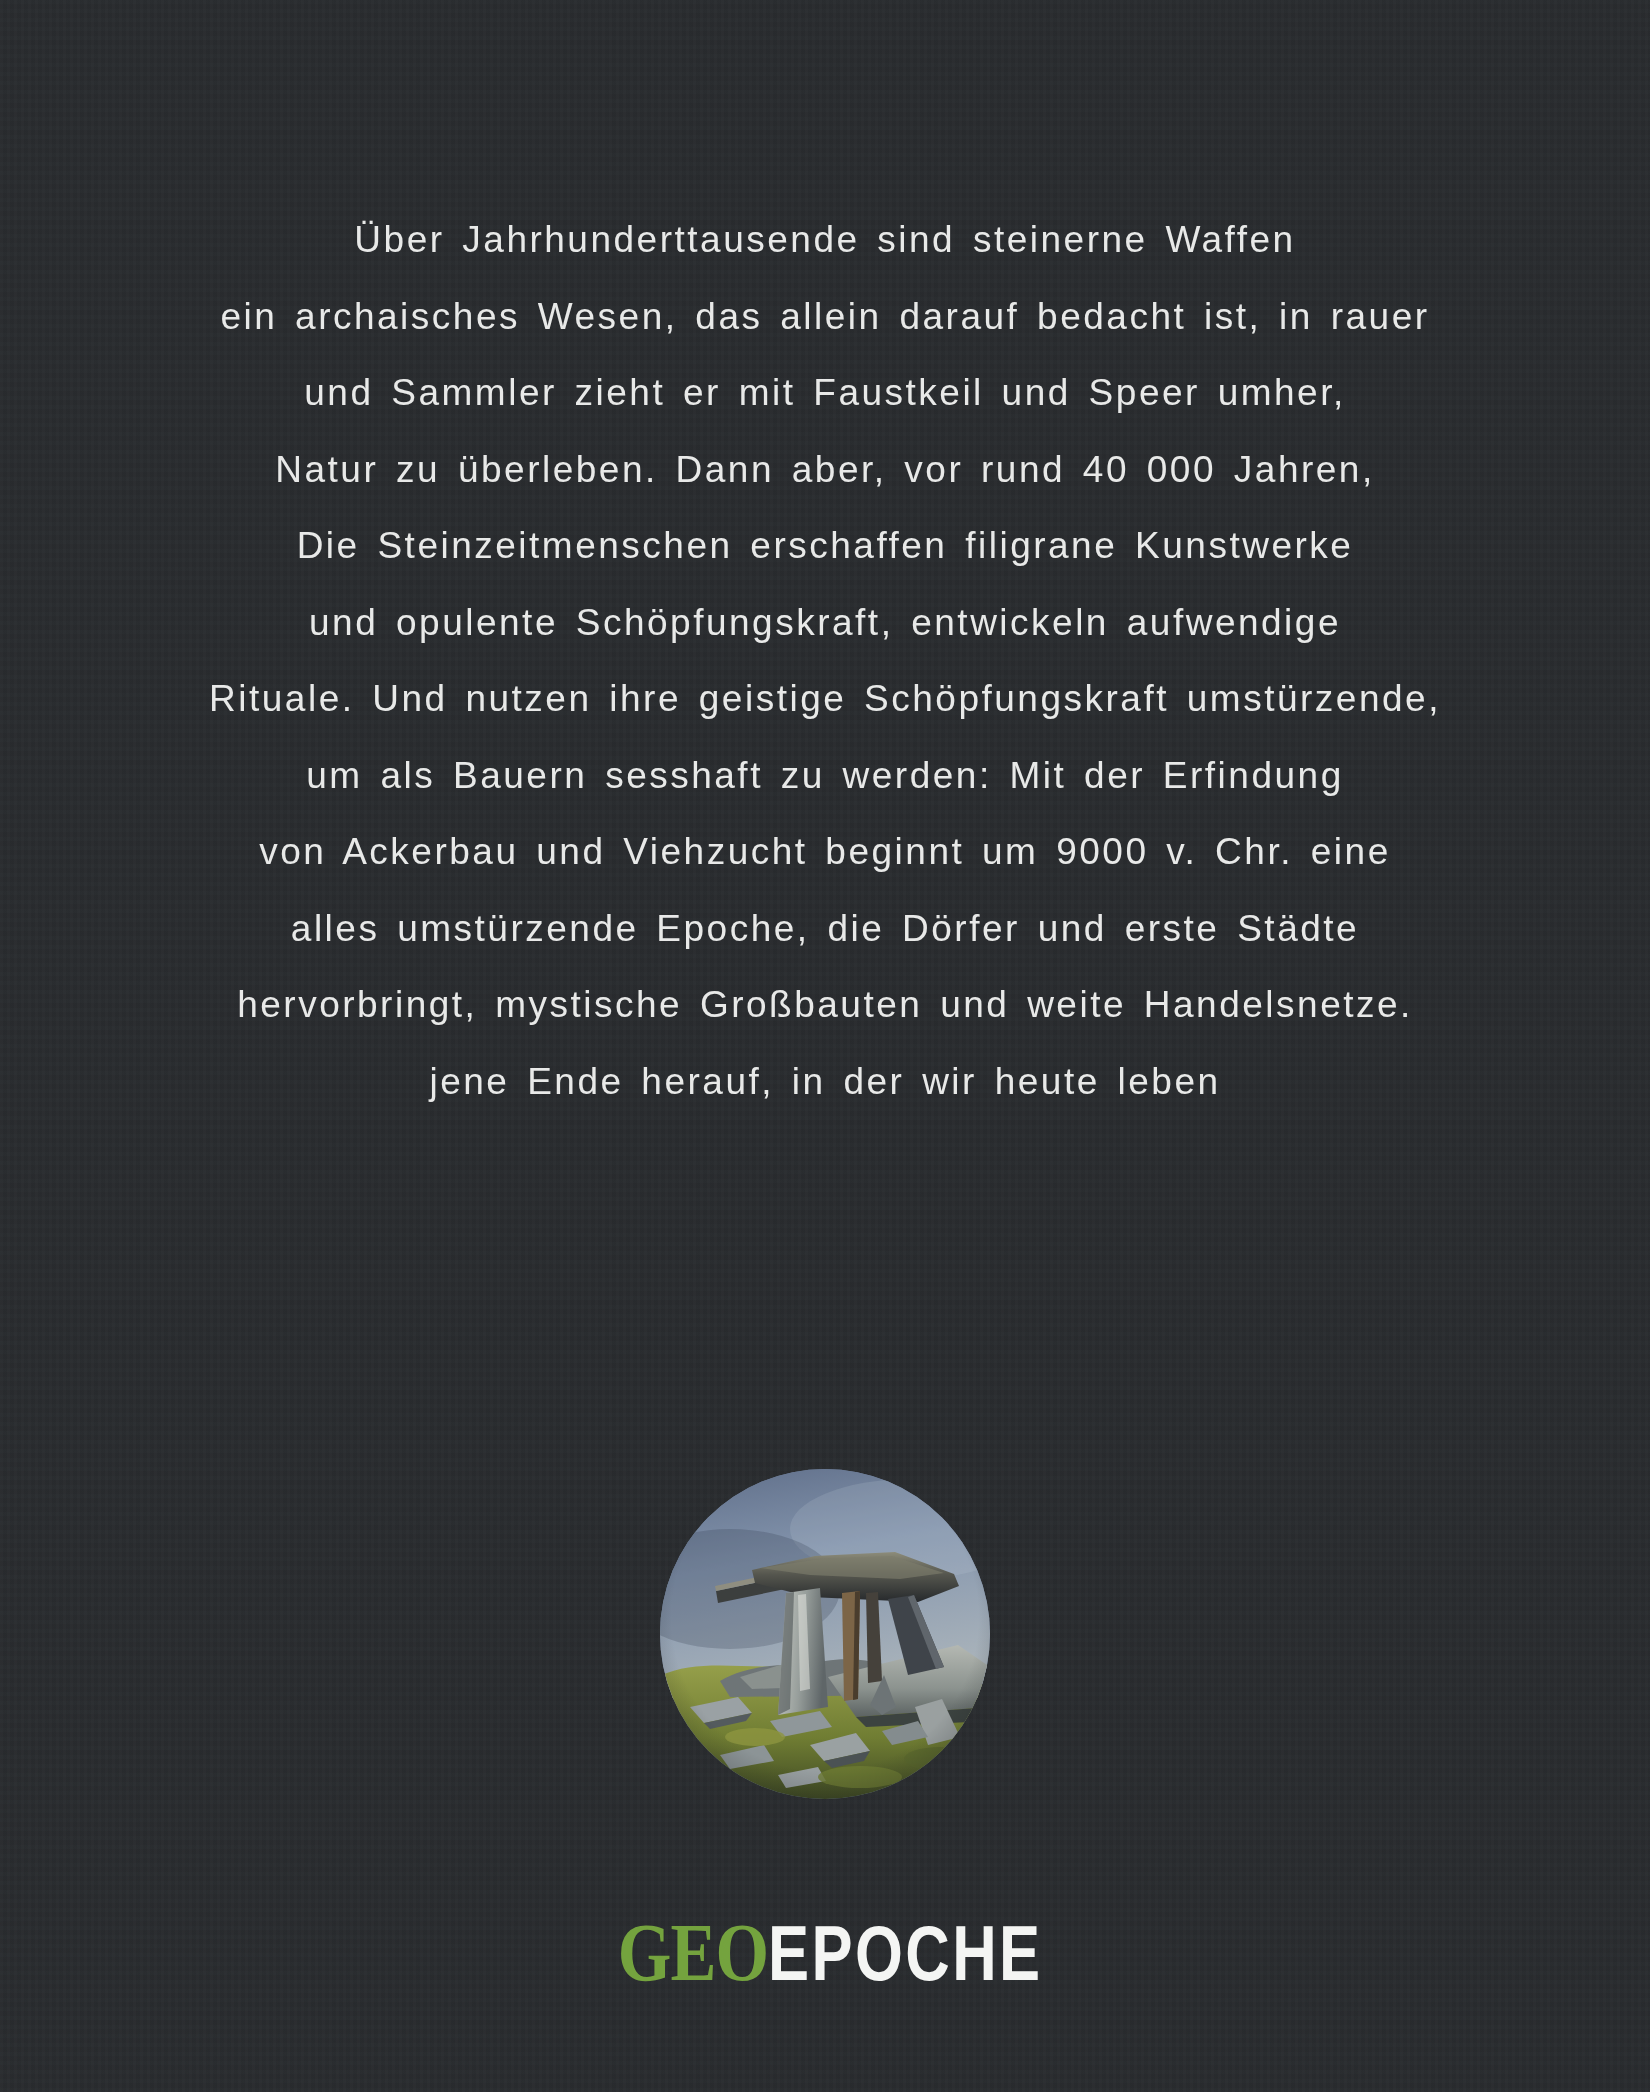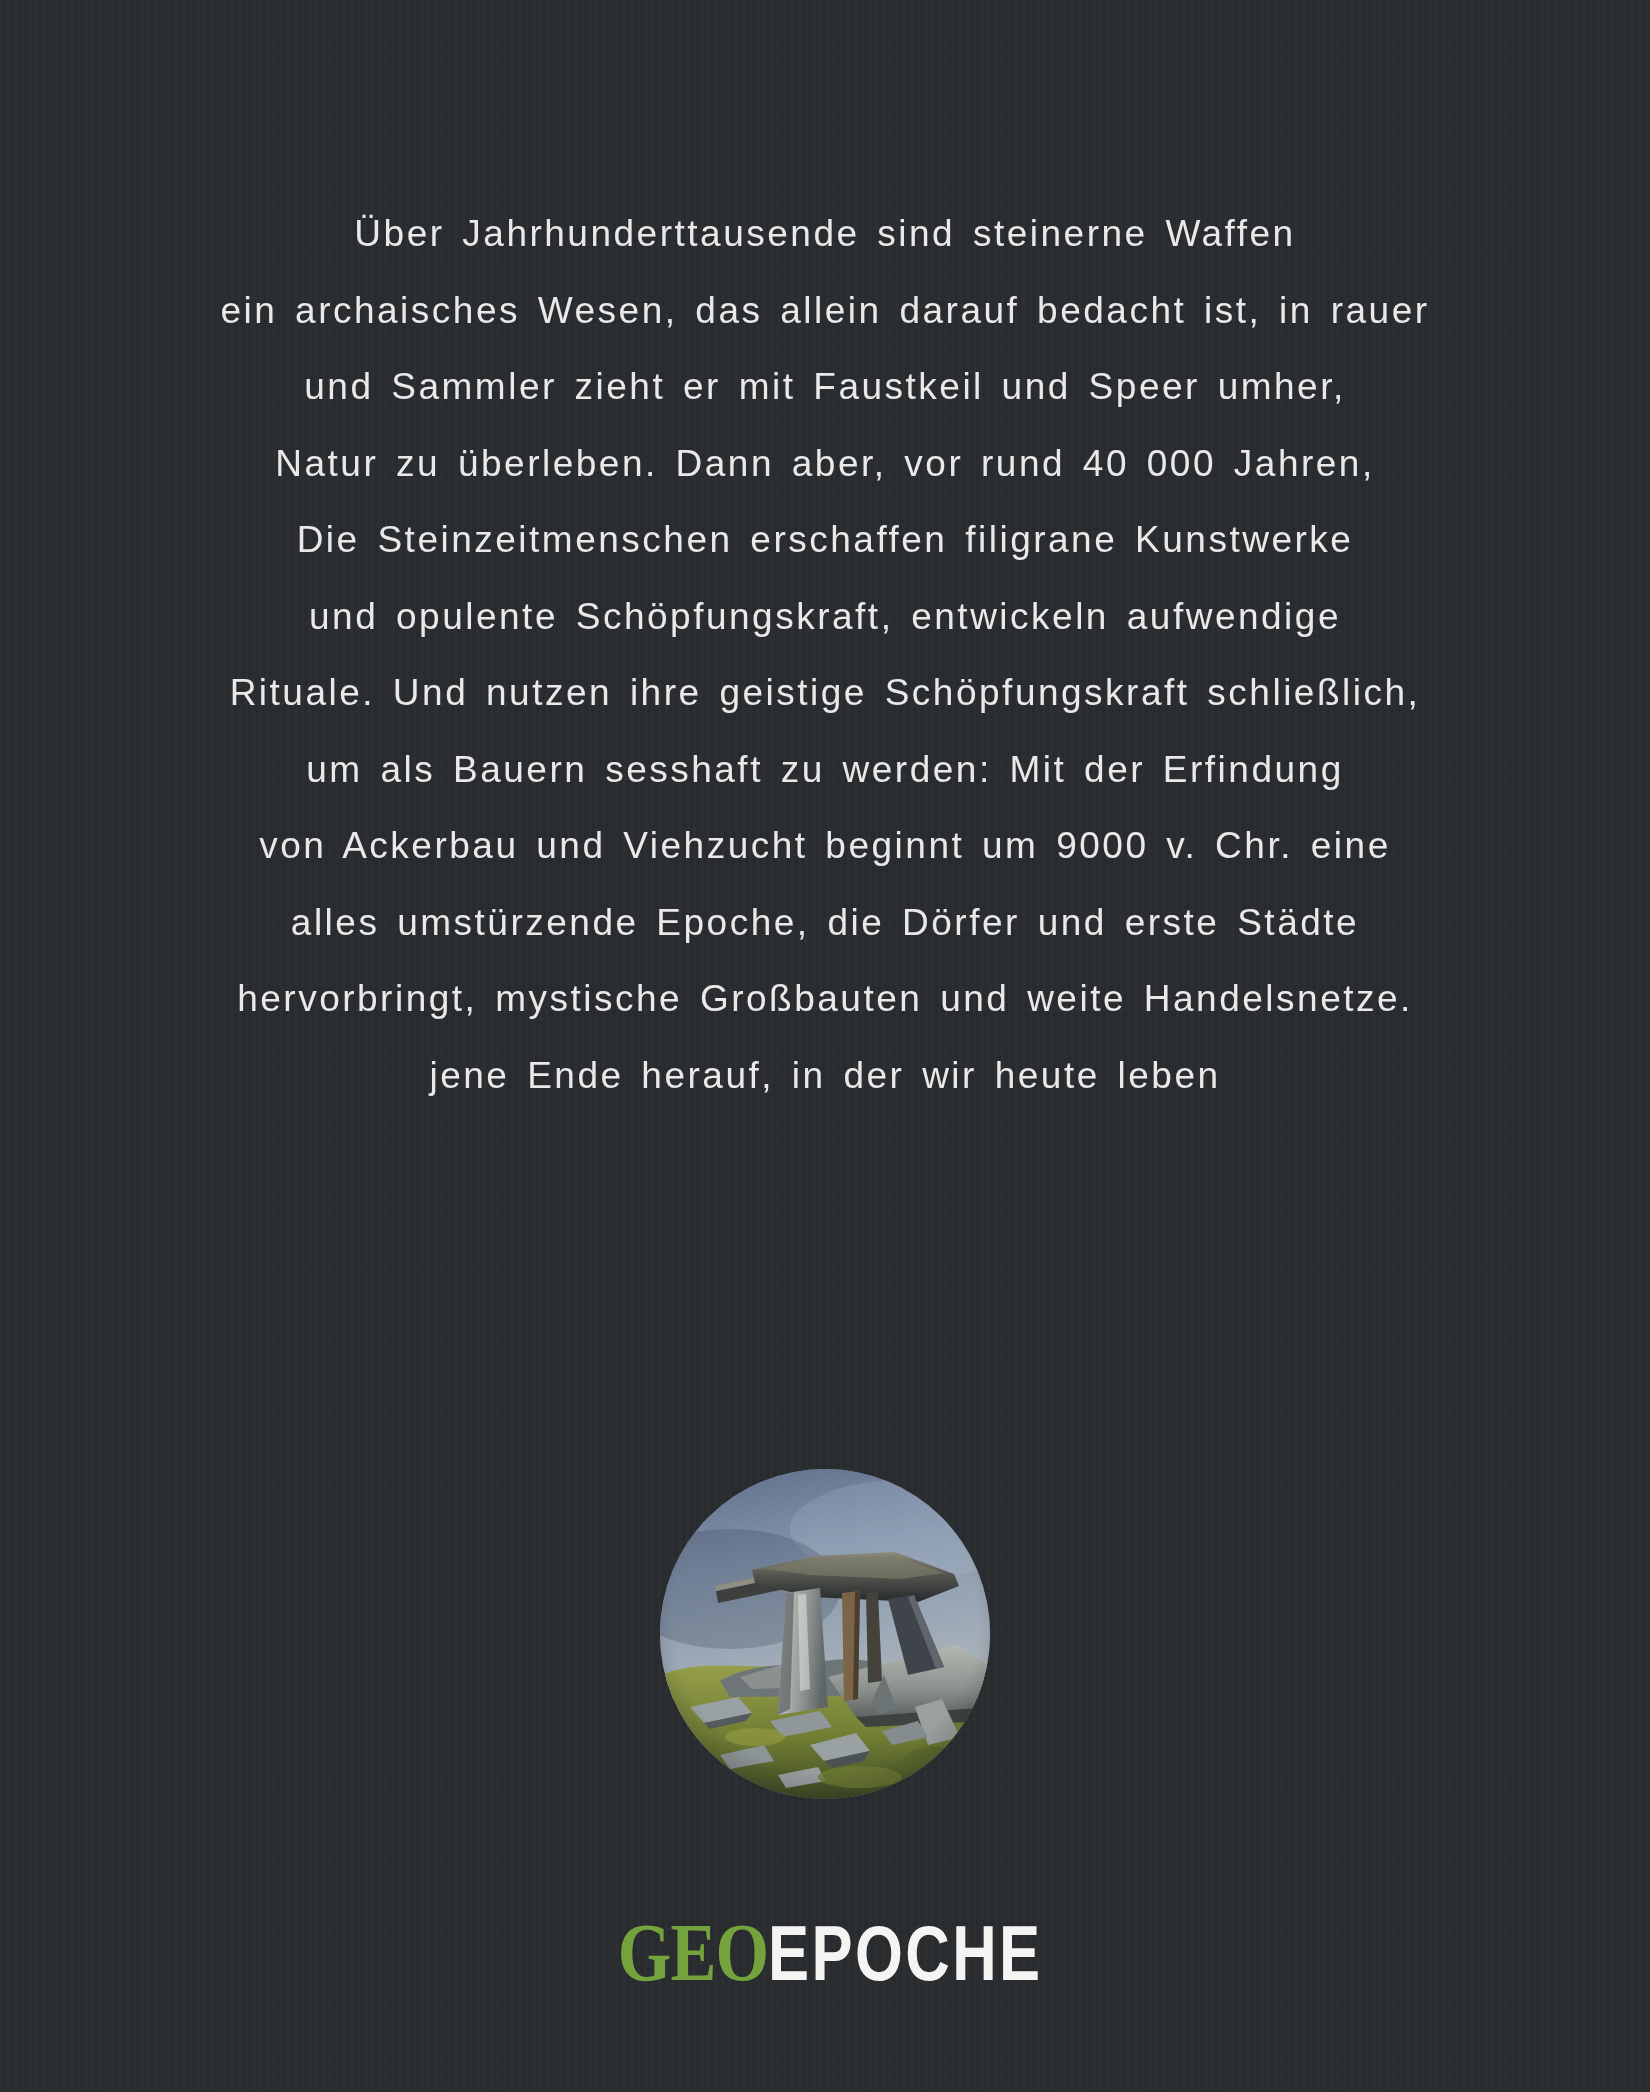--- a/index.html
+++ b/index.html
@@ -18,21 +18,21 @@
   .grain {
     position: absolute;
     inset: 0;
     background-image:
       repeating-linear-gradient(90deg, rgba(255,255,255,0.012) 0 3px, rgba(0,0,0,0.015) 3px 7px),
       repeating-linear-gradient(0deg, rgba(255,255,255,0.008) 0 4px, rgba(0,0,0,0.012) 4px 9px);
     pointer-events: none;
   }
   .intro {
     position: absolute;
-    top: 196px;
+    top: 202px;
     left: 0;
     width: 1650px;
     text-align: center;
     color: #e8e9e8;
     font-size: 37px;
     font-weight: 300;
     letter-spacing: 2.5px;
     word-spacing: 5px;
   }
   .intro .line {
@@ -92,21 +92,21 @@
 
 <div class="grain"></div>
 
 <div class="intro">
   <p class="line">Über Jahrhunderttausende sind steinerne Waffen</p>
   <p class="line">ein archaisches Wesen, das allein darauf bedacht ist, in rauer</p>
   <p class="line">und Sammler zieht er mit Faustkeil und Speer umher,</p>
   <p class="line">Natur zu überleben. Dann aber, vor rund 40 000 Jahren,</p>
   <p class="line">Die Steinzeitmenschen erschaffen filigrane Kunstwerke</p>
   <p class="line">und opulente Schöpfungskraft, entwickeln aufwendige</p>
-  <p class="line">Rituale. Und nutzen ihre geistige Schöpfungskraft schließlich,</p>
+  <p class="line">Rituale. Und nutzen ihre geistige Schöpfungskraft umstürzende,</p>
   <p class="line">um als Bauern sesshaft zu werden: Mit der Erfindung</p>
   <p class="line">von Ackerbau und Viehzucht beginnt um 9000 v. Chr. eine</p>
   <p class="line">alles umstürzende Epoche, die Dörfer und erste Städte</p>
   <p class="line">hervorbringt, mystische Großbauten und weite Handelsnetze.</p>
   <p class="line">jene Ende herauf, in der wir heute leben</p>
 </div>
 
 <div class="photo-circle">
   <svg width="330" height="330" viewBox="0 0 330 330" xmlns="http://www.w3.org/2000/svg">
     <defs>

